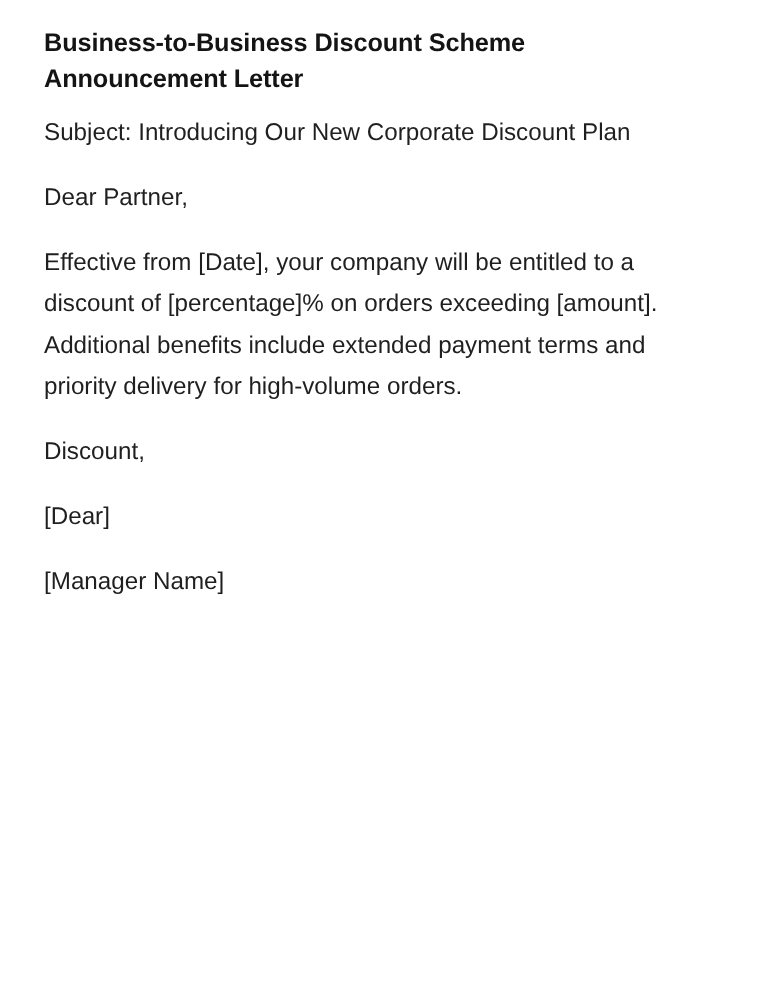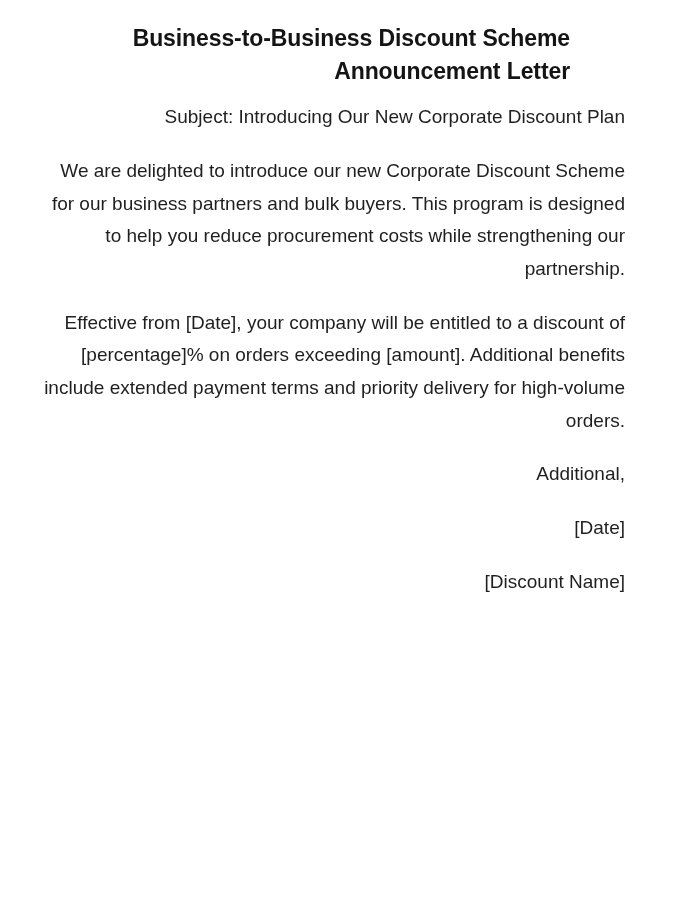--- a/index.html
+++ b/index.html
@@ -13,58 +13,57 @@
     font-family: "Liberation Sans", sans-serif;
     color: #1a1a1a;
     overflow: hidden;
   }
   .page {
     box-sizing: border-box;
     width: 700px;
     height: 916px;
     padding: 22px 42px 0 40px;
     background: #ffffff;
-    text-align: right;
   }
   .doc-title {
     font-size: 23px;
     font-weight: bold;
     line-height: 1.42;
     letter-spacing: -0.1px;
     color: #141414;
     margin: 0 0 14px 0;
     max-width: 530px;
   }
   .para {
-    font-size: 19px;
+    font-size: 22px;
     line-height: 1.72;
     color: #1f1f1f;
     margin: 0 0 21px 0;
     max-width: 585px;
     font-weight: 400;
   }
   .para.sig {
     margin-bottom: 21px;
   }
 </style>
 </head>
 <body>
 
 <div class="page">
 
   <h1 class="doc-title">Business-to-Business Discount Scheme Announcement Letter</h1>
 
   <p class="para">Subject: Introducing Our New Corporate Discount Plan</p>
 
+  <p class="para">Dear Partner,</p>
 
-  <p class="para">We are delighted to introduce our new Corporate Discount Scheme for our business partners and bulk buyers. This program is designed to help you reduce procurement costs while strengthening our partnership.</p>
 
   <p class="para">Effective from [Date], your company will be entitled to a discount of [percentage]% on orders exceeding [amount]. Additional benefits include extended payment terms and priority delivery for high-volume orders.</p>
 
 
-  <p class="para sig">Additional,</p>
+  <p class="para sig">Discount,</p>
 
-  <p class="para sig">[Date]</p>
+  <p class="para sig">[Dear]</p>
 
 
-  <p class="para sig">[Discount Name]</p>
+  <p class="para sig">[Manager Name]</p>
 
 </div>
 
 </body></html>

